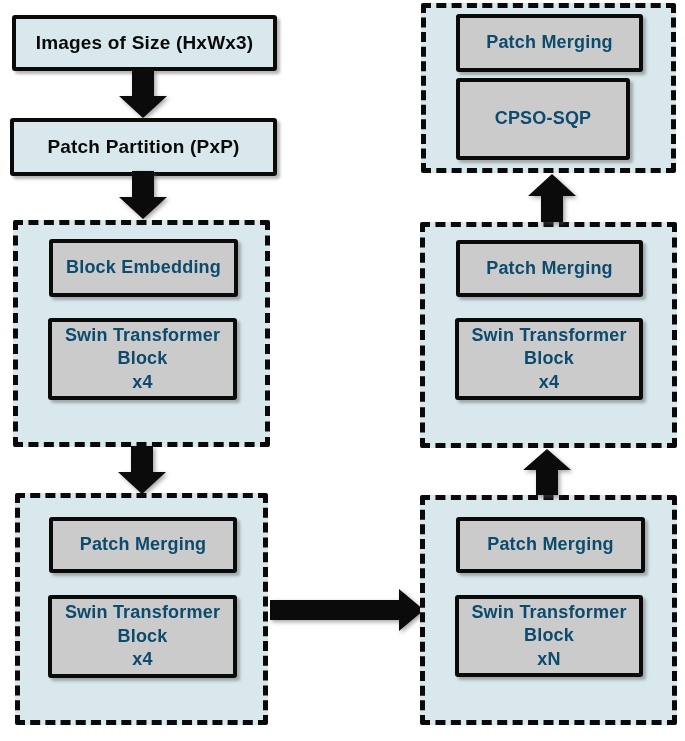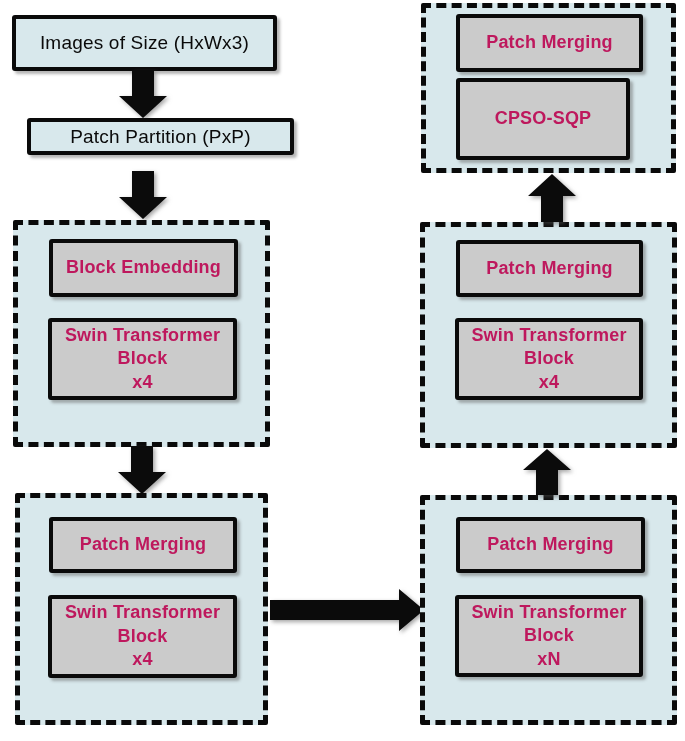--- a/index.html
+++ b/index.html
@@ -20,21 +20,21 @@
     box-sizing: border-box;
     background: #d8e8ec;
     border: 4px solid #0a0a0a;
     border-radius: 3px;
     display: flex;
     align-items: center;
     justify-content: center;
     box-shadow: 3px 3px 3px rgba(90,90,90,0.45);
   }
   .solid-box span {
-    font-weight: normal;
+    font-weight: bold;
     font-size: 19px;
     color: #0a0a0a;
     text-align: center;
     letter-spacing: 0.2px;
   }
   .stage {
     position: absolute;
     box-sizing: border-box;
     background: #d8e8ec;
     border: 5px dashed #0a0a0a;
@@ -48,21 +48,21 @@
     border-radius: 3px;
     display: flex;
     align-items: center;
     justify-content: center;
     box-shadow: 3px 3px 3px rgba(90,90,90,0.45);
   }
   .block span {
     font-weight: bold;
     font-size: 18px;
     line-height: 1.3;
-    color: #be185d;
+    color: #0c4a6e;
     text-align: center;
     white-space: pre-line;
     letter-spacing: 0.2px;
   }
   .arrow {
     position: absolute;
     filter: drop-shadow(2px 2px 2px rgba(90,90,90,0.55));
   }
   .arrow polygon {
     fill: #0b0b0b;
@@ -74,21 +74,21 @@
 <div class="canvas">
 
   <div class="solid-box" style="left:12px; top:15px; width:265px; height:56px;">
     <span>Images of Size (HxWx3)</span>
   </div>
 
   <svg class="arrow" style="left:118px; top:70px;" width="50" height="48" viewBox="0 0 50 48">
     <polygon points="14,0 36,0 36,26 49,26 25,48 1,26 14,26"></polygon>
   </svg>
 
-  <div class="solid-box" style="left:27px; top:118px; width:267px; height:37px;">
+  <div class="solid-box" style="left:10px; top:118px; width:267px; height:58px;">
     <span>Patch Partition (PxP)</span>
   </div>
 
   <svg class="arrow" style="left:118px; top:171px;" width="50" height="48" viewBox="0 0 50 48">
     <polygon points="14,0 36,0 36,26 49,26 25,48 1,26 14,26"></polygon>
   </svg>
 
   <div class="stage" style="left:13px; top:220px; width:257px; height:227px;">
     <div class="block" style="left:31px; top:14px; width:189px; height:58px;">
       <span>Block Embedding</span>

